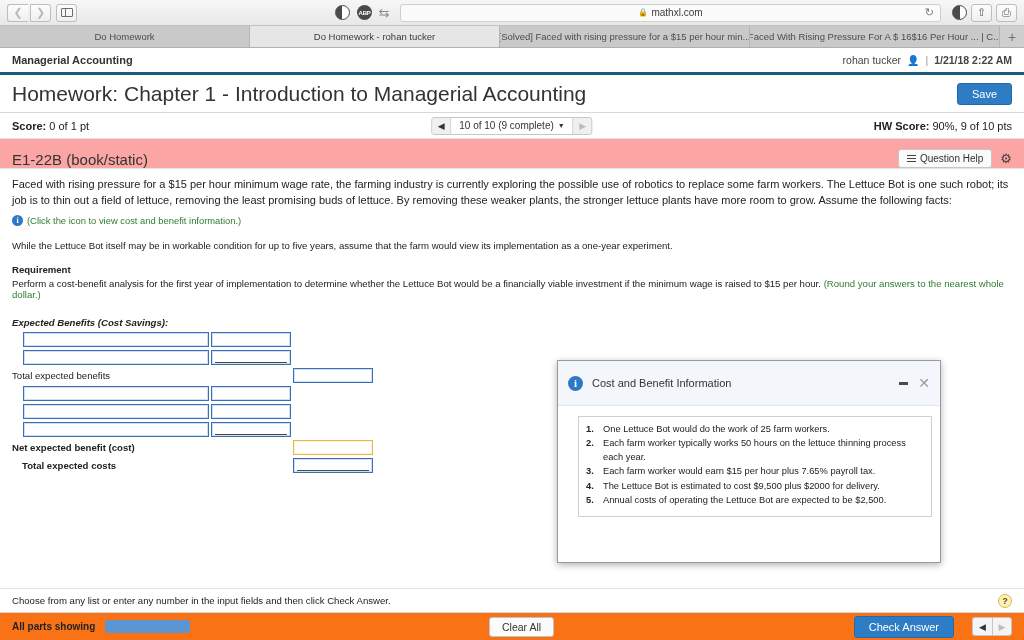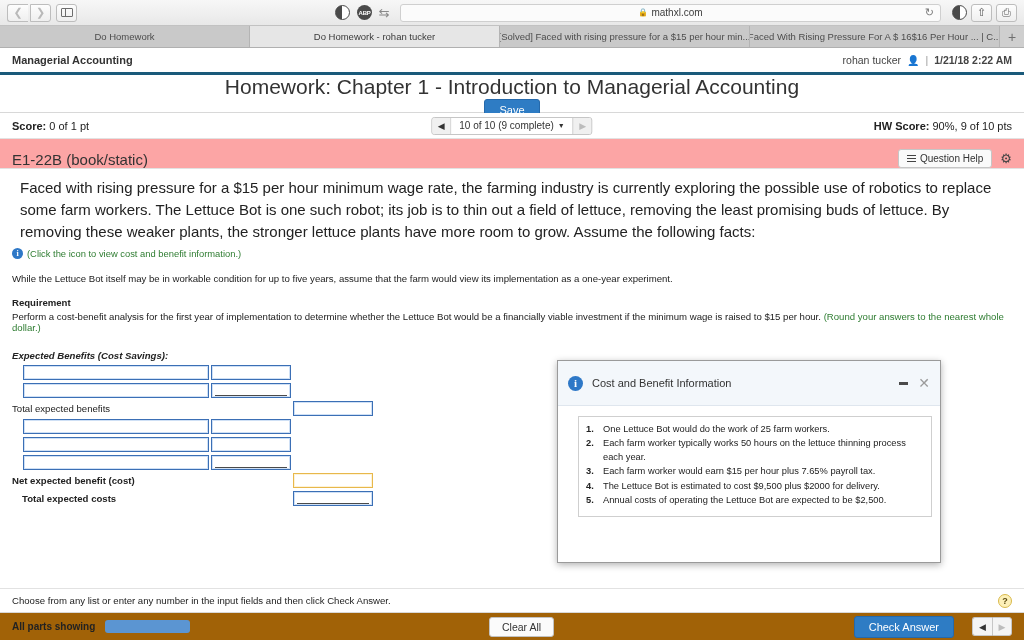--- a/index.html
+++ b/index.html
@@ -87,21 +87,21 @@
     font-size:11px;
   }
   .course-name { font-weight:bold; color:#333; font-size:11px; }
   .header-right { display:flex; align-items:center; gap:6px; color:#444; font-size:10.5px; }
   .user-glyph { font-size:10px; color:#333; }
   .sep { color:#9a9a9a; }
   .hdr-date { font-weight:bold; font-size:10.5px; }
 
   .title-row {
     height:38px; display:flex; align-items:center; justify-content:space-between;
-    padding:0 12px; background:#fff; border-bottom:1px solid #d8d8d8;flex-direction:column;
+    padding:0 12px; background:#fff; border-bottom:1px solid #d8d8d8;
   }
   .hw-title { font-size:21px; color:#333; font-weight:normal; }
   .save-btn {
     background:#2e7cc4; color:#fff; border:1px solid #2569ab; border-radius:3px;
     font-size:11px; padding:4px 14px; cursor:pointer;
   }
 
   .score-row {
     height:26px; display:flex; align-items:center; padding:0 12px;
     border-bottom:1px solid #e2e2e2; background:#fff; position:relative;
@@ -138,21 +138,21 @@
     border:1px solid #c6c6c6; border-radius:3px; background:#fafafa;
     font-size:10px; color:#333; padding:3px 8px;
     display:flex; align-items:center; gap:4px; cursor:pointer;
   }
   .list-glyph { display:inline-flex; flex-direction:column; gap:1.4px; }
   .list-glyph i { display:block; width:9px; height:1.6px; background:#444; }
   .gear-glyph { font-size:13px; color:#444; }
 
   
   .problem { padding:8px 12px 0 12px; }
-  .ptext { font-size:15px; color:#222; line-height:1.45;margin-left:8px; }
+  .ptext { font-size:11px; color:#222; line-height:1.45; }
   .hint-line { display:flex; align-items:center; gap:4px; margin-top:6px; }
   .info-icon {
     width:11px; height:11px; border-radius:50%; background:#2e78c7; color:#fff;
     font-size:8px; font-weight:bold; display:flex; align-items:center;
     justify-content:center; font-style:normal; font-family:"Liberation Serif", serif;
     cursor:pointer;
   }
   .hint-text { font-size:9.4px; color:#2f7d32; }
   .para2 { margin-top:14px; font-size:9.6px; color:#222; }
   .req-head { margin-top:13px; font-size:9.6px; font-weight:bold; color:#222; }
@@ -232,21 +232,21 @@
   .foot-hint-text { font-size:9.6px; color:#222; }
   .help-circle {
     margin-left:auto; width:14px; height:14px; border-radius:50%;
     background:#fdf0b8; border:1px solid #d9b94a; color:#5a4a10;
     font-size:9px; font-weight:bold; display:flex; align-items:center;
     justify-content:center; cursor:pointer;
   }
   .foot-bar {
     position:absolute; left:0; top:612px; width:1024px; height:28px;
     display:flex; align-items:center; padding:12px 12px;
-    border-top:1px solid #d8d8d8; background:#a16207;
+    border-top:1px solid #d8d8d8; background:#f97316;
   }
   .allparts { font-size:10px; font-weight:bold; color:#222; }
   .progress {
     width:85px; height:13px; background:#5b95d2; border-radius:3px; margin-left:10px;
   }
   .clearall {
     position:absolute; left:489px;
     border:1px solid #c2c2c2; border-radius:3px; background:#fbfbfb;
     font-size:10.5px; color:#333; padding:3px 12px; cursor:pointer;
   }

